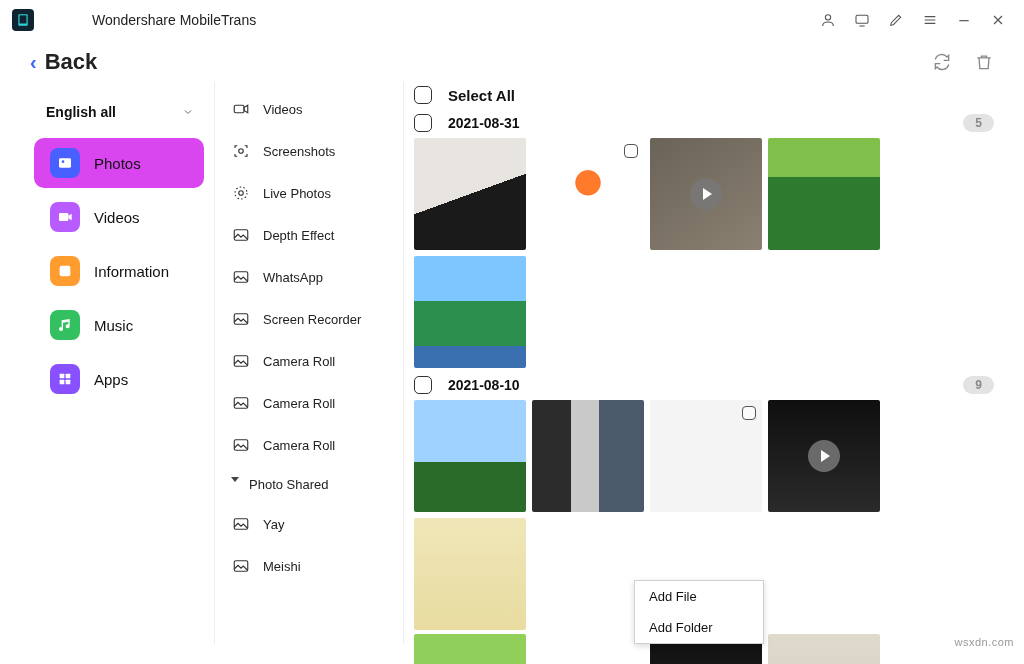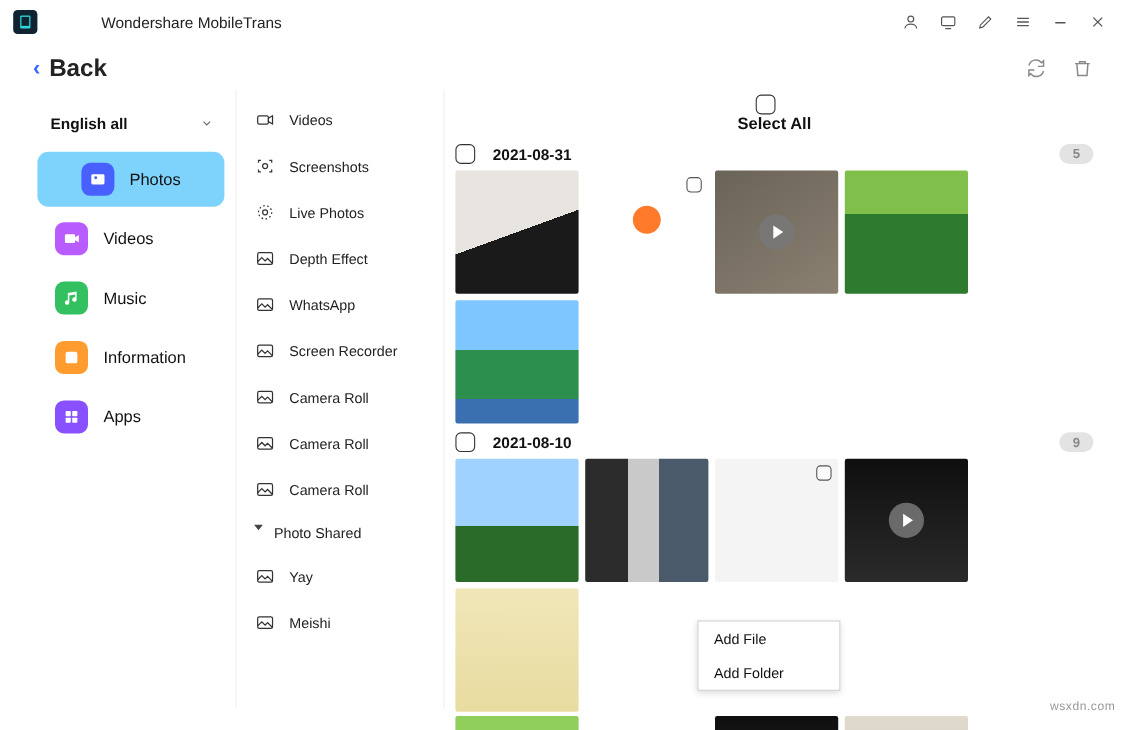--- a/index.html
+++ b/index.html
@@ -22,38 +22,38 @@
 .backrow .spacer { flex:1; }
 .row-icon { width:32px; height:32px; display:flex; align-items:center; justify-content:center; color:#888; margin-left:10px; cursor:pointer; }
 .row-icon svg { width:20px; height:20px; }
 
 
 .body { display:flex; height:calc(100% - 90px); padding:0 24px 12px 24px; }
 .col1 { width:190px; background:#fff; border-radius:14px; padding:12px 0; }
 .lang-sel { display:flex; align-items:center; justify-content:space-between; padding:10px 20px 14px 22px; font-size:14px; font-weight:600; cursor:pointer; }
 .lang-sel svg { width:12px; height:12px; color:#666; }
 .nav-item { display:flex; align-items:center; padding:10px 16px; margin:4px 10px; border-radius:10px; cursor:pointer; font-size:15px; }
-.nav-item.active { background:#7dd3fc;justify-content:center; }
+.nav-item.active { background:#d946ef; }
 .nav-icon { width:30px; height:30px; border-radius:8px; margin-right:14px; display:flex; align-items:center; justify-content:center; }
 .ni-photos { background:#4860ff; }
 .ni-videos { background:#b85cff; }
 .ni-info { background:#ff9c30; }
 .ni-music { background:#33c060; }
 .ni-apps { background:#8850ff; }
 .nav-icon svg { width:16px; height:16px; fill:#fff; }
 
 .col2 { width:190px; border-left:1px solid #eee; border-right:1px solid #eee; overflow-y:auto; padding:6px 0; }
 .sub-item { display:flex; align-items:center; padding:11px 16px; font-size:13px; cursor:pointer; color:#222; }
 .sub-item .sub-icon { width:20px; height:20px; margin-right:12px; display:flex; align-items:center; justify-content:center; color:#333; }
 .sub-item .sub-icon svg { width:18px; height:18px; stroke:#333; fill:none; stroke-width:1.5; }
 .sub-header { display:flex; align-items:flex-start; padding:11px 16px; font-size:13px; color:#222; cursor:pointer; }
 .sub-header .tri { width:0; height:0; border-left:4px solid transparent; border-right:4px solid transparent; border-top:5px solid #444; margin-right:10px; }
 
 .col3 { flex:1; display:flex; flex-direction:column; padding-left:4px; position:relative; }
-.selall-row { display:flex; align-items:center; padding:4px 6px;flex-direction:column; }
+.selall-row { display:flex; align-items:flex-end; padding:4px 6px; }
 .chk { width:18px; height:18px; border:1.5px solid #333; border-radius:5px; margin-right:16px; cursor:pointer; flex-shrink:0; }
 .selall-row .lbl { font-size:15px; font-weight:600; }
 .date-row { display:flex; align-items:center; padding:6px 6px 4px 6px;justify-content:center; }
 .date-row .lbl { font-size:14px; font-weight:600; }
 .date-row .spacer { flex:1; }
 .count-badge { background:#e3e3e3; color:#888; font-size:12px; font-weight:600; padding:2px 12px; border-radius:10px; }
 
 .thumb-row { display:flex; gap:6px; padding:2px 6px; flex-wrap:wrap; }
 .thumb { width:112px; height:112px; border-radius:2px; position:relative; overflow:hidden; cursor:pointer; background:#ccc; }
 .thumb .tiny-chk { position:absolute; top:6px; right:6px; width:14px; height:14px; border:1.5px solid #555; border-radius:4px; background:rgba(255,255,255,.6); }
@@ -69,21 +69,21 @@
 .t-palms { background:linear-gradient(#9fd2ff 0 55%,#2a6b2a 55% 100%); }
 .t-blur { background:linear-gradient(90deg,#2c2c2c 0 35%,#c9c9c9 35% 60%,#4a5a6a 60% 100%); }
 .t-totoro { background:#f4f4f4; }
 .t-dark { background:linear-gradient(#0f0f0f,#2a2a2a); }
 .t-totoro2 { background:linear-gradient(#f0e6b8,#e8dca0); }
 .t-green2 { background:linear-gradient(#8fcf5a 0 30%,#3a8a3a 30% 100%); }
 .t-diagram { background:#fff; }
 .t-cable { background:linear-gradient(#e0dacd,#cfc8ba); }
 
 
-.ctx-menu { position:absolute; right:236px; bottom:16px; width:130px; background:#fff; border:1px solid #d0d0d0; box-shadow:0 2px 6px rgba(0,0,0,.15); z-index:10; }
+.ctx-menu { position:absolute; right:236px; bottom:0; width:130px; background:#fff; border:1px solid #d0d0d0; box-shadow:0 2px 6px rgba(0,0,0,.15); z-index:10; }
 .ctx-item { padding:8px 14px; font-size:13px; cursor:pointer; }
 
 
 .watermark { position:absolute; bottom:16px; right:10px; font-size:11px; color:#999; letter-spacing:.5px; }
 </style>
 </head>
 <body>
 
 <div class="titlebar">
   <div class="app-logo">
@@ -168,34 +168,34 @@
     <div class="nav-item">
       <div class="nav-icon ni-videos">
           <svg viewBox="0 0 24 24">
             <rect x="3" y="6" width="14" height="12" rx="2"></rect>
             <path d="M17 10l5-3v10l-5-3z"></path>
           </svg>
         </div>
       <span>Videos</span>
     </div>
     <div class="nav-item">
+      <div class="nav-icon ni-info">
+          <svg viewBox="0 0 24 24">
+            <rect x="4" y="4" width="16" height="16" rx="3"></rect>
+          </svg>
+        </div>
+      <span>Information</span>
+    </div>
+    <div class="nav-item">
       <div class="nav-icon ni-music">
           <svg viewBox="0 0 24 24">
             <path d="M9 18a3 3 0 1 1-2-2.8V5l12-2v11a3 3 0 1 1-2-2.8V7L9 8.5V18z"></path>
           </svg>
         </div>
       <span>Music</span>
-    </div>
-    <div class="nav-item">
-      <div class="nav-icon ni-info">
-          <svg viewBox="0 0 24 24">
-            <rect x="4" y="4" width="16" height="16" rx="3"></rect>
-          </svg>
-        </div>
-      <span>Information</span>
     </div>
     <div class="nav-item">
       <div class="nav-icon ni-apps">
           <svg viewBox="0 0 24 24">
             <rect x="4" y="4" width="7" height="7" rx="1"></rect>
             <rect x="13" y="4" width="7" height="7" rx="1"></rect>
             <rect x="4" y="13" width="7" height="7" rx="1"></rect>
             <rect x="13" y="13" width="7" height="7" rx="1"></rect>
           </svg>
         </div>

